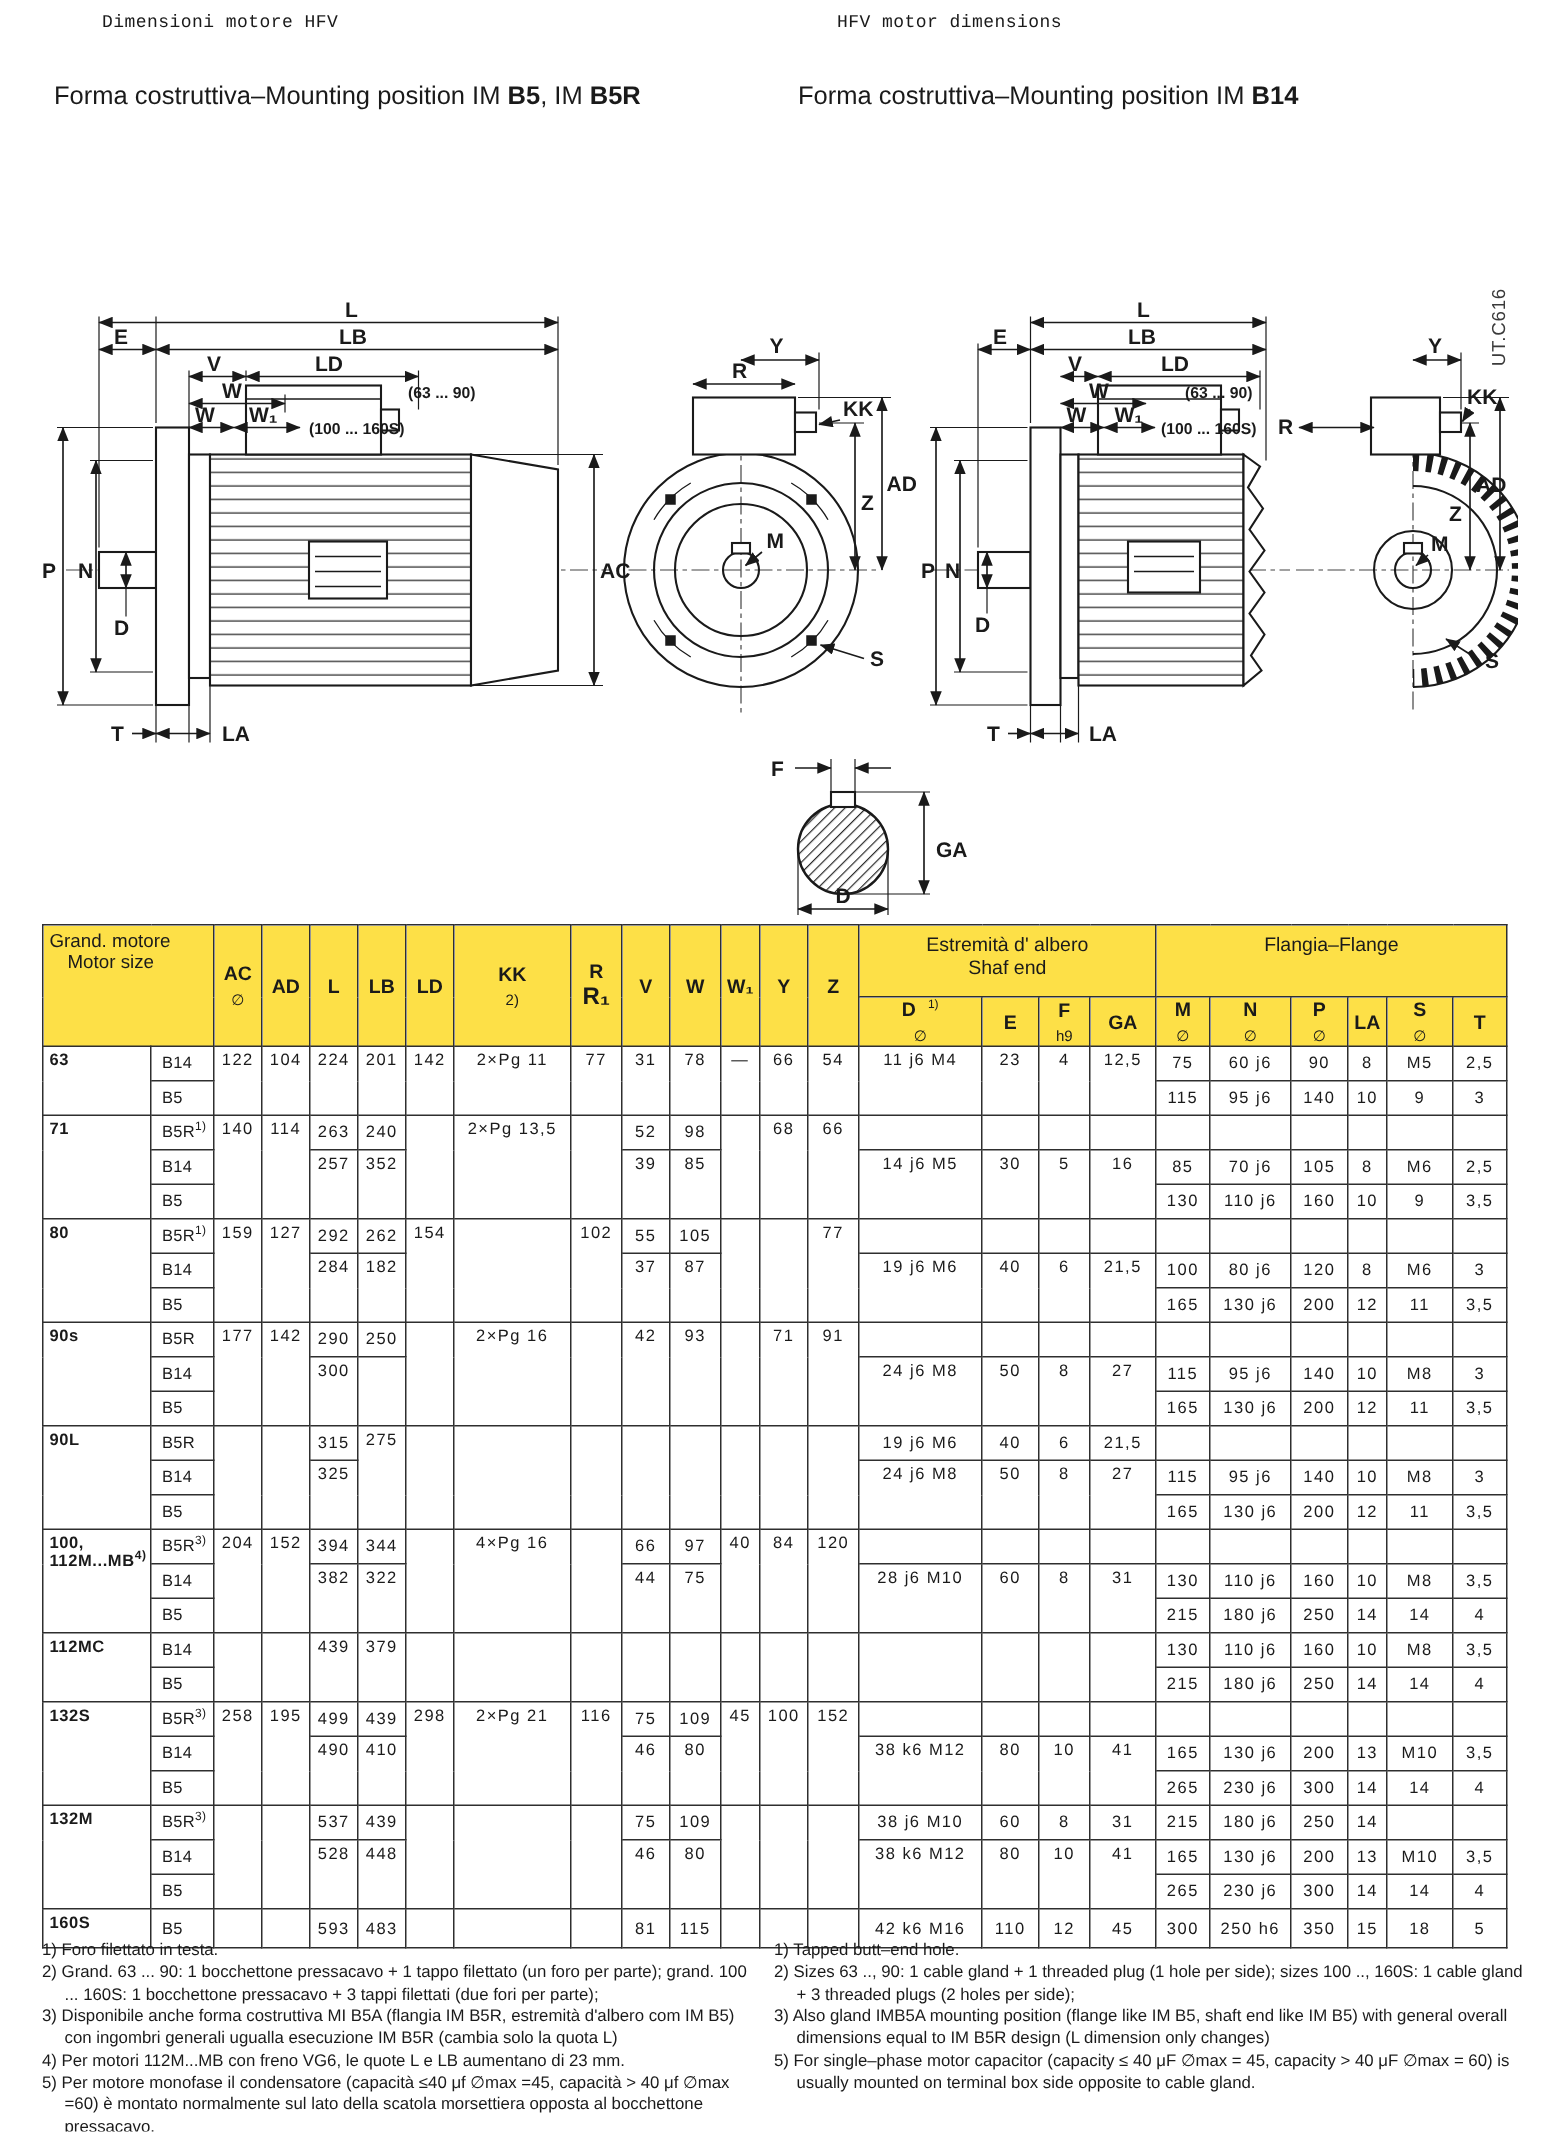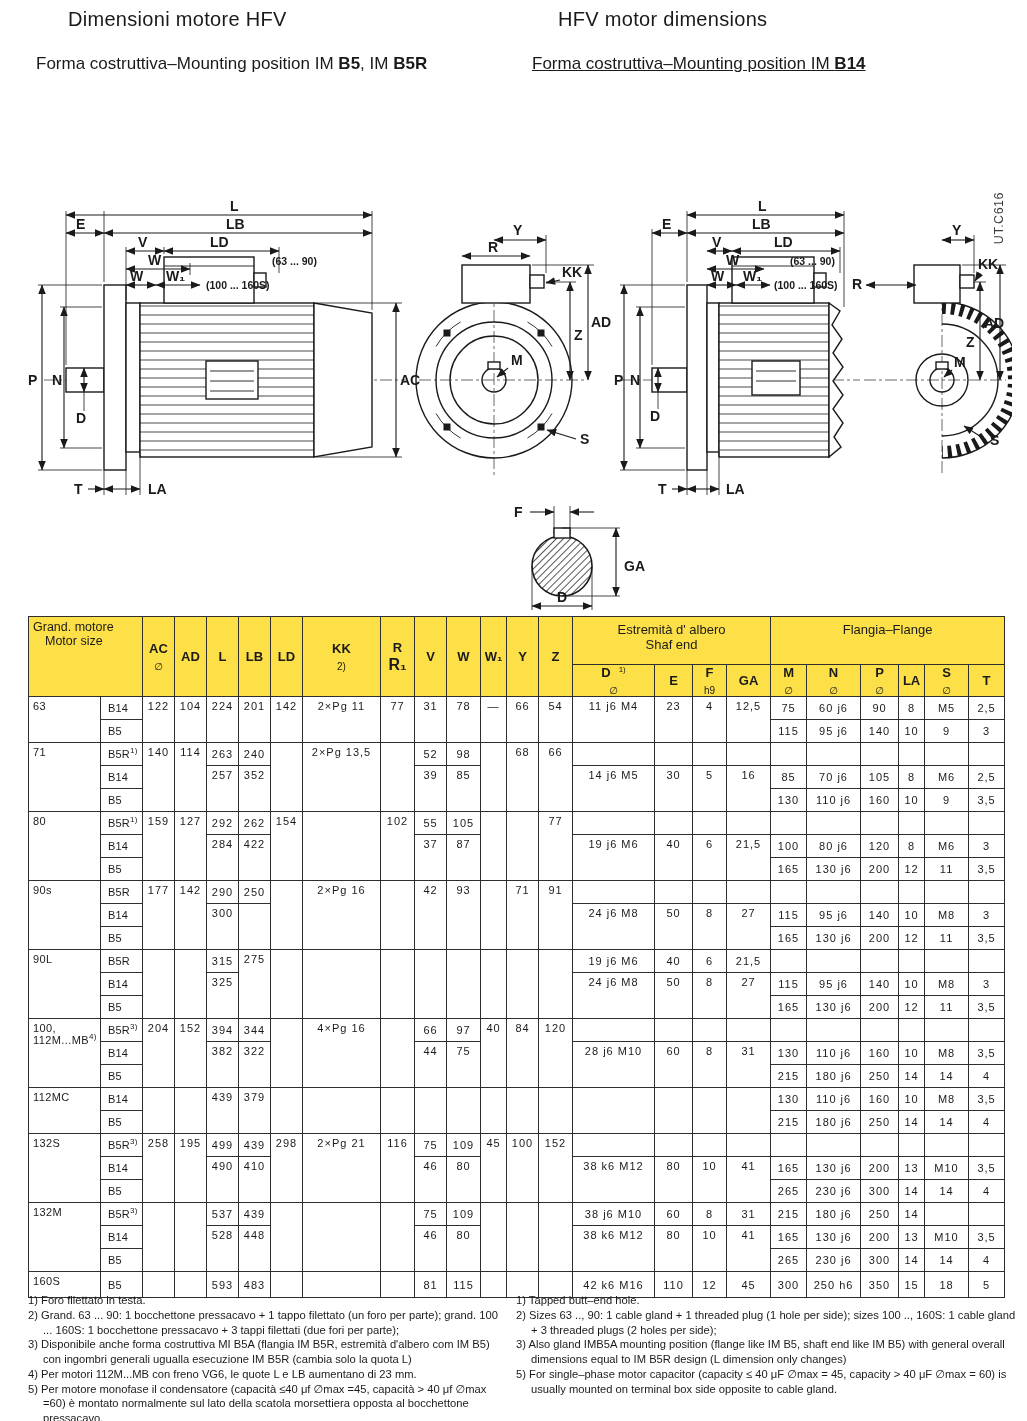--- a/index.html
+++ b/index.html
@@ -1,23 +1,23 @@
 <!DOCTYPE html>
 <html><head>
 <meta charset="utf-8">
 <style>
   html,body{margin:0;padding:0;}
   body{
     width:1027px;height:1421px;position:relative;background:#ffffff;
     font-family:"Liberation Sans",sans-serif;color:#1a1a1a;overflow:hidden;
   }
-  .title{position:absolute;top:8px;font-size:20px;letter-spacing:.3px;}
+  .title{position:absolute;top:8px;font-size:12px;letter-spacing:.3px;font-family:Liberation Mono, monospace;}
   #title-it{left:68px;} #title-en{left:558px;}
   .subtitle{position:absolute;top:54px;font-size:17px;}
-  #sub-it{left:36px;} #sub-en{left:532px;text-decoration:underline;}
+  #sub-it{left:36px;} #sub-en{left:532px;}
   .subtitle b{font-weight:bold;}
 
   .svgwrap{position:absolute;}
   #wrap-b5{left:14px;top:185px;}
   #wrap-b14{left:612px;top:185px;}
   #wrap-shaft{left:468px;top:492px;}
   svg{display:block;}
   .ln{stroke:#1a1a1a;stroke-width:1.4;fill:#ffffff;}
   .lnf{stroke:#1a1a1a;stroke-width:1.4;fill:none;}
   .thin{stroke:#1a1a1a;stroke-width:.9;fill:none;}
@@ -42,21 +42,21 @@
   #dim-table thead th{background:#fde047;}
   #dim-table .size-h{vertical-align:top;text-align:left;font-weight:normal;font-size:12.5px;padding:3px 4px;}
   #dim-table .size-h div:nth-child(2){padding-left:12px;}
   #dim-table .grp{vertical-align:top;font-weight:normal;font-size:13px;padding-top:5px;height:42px;}
   #dim-table .colh{font-weight:bold;font-size:13px;}
   #dim-table .sub{font-size:10px;font-weight:normal;margin-top:5px;}
   #dim-table .sub2{font-size:16px;font-weight:bold;margin-top:1px;}
   #dim-table sup{font-size:8px;vertical-align:super;line-height:0;}
   #dim-table th sup{margin-left:8px;font-weight:normal;}
   #dim-table td{letter-spacing:1px;}
-  #dim-table td.size{letter-spacing:.4px;text-align:left;padding-left:4px;vertical-align:top;padding-top:3px;}
+  #dim-table td.size{letter-spacing:.4px;text-align:left;padding-left:4px;vertical-align:top;padding-top:3px;font-weight:bold;}
   #dim-table td.pos{letter-spacing:.2px;text-align:left;padding-left:7px;}
   #dim-table td.vt{vertical-align:top;padding-top:3px;}
 
   .fncol{position:absolute;top:1293px;font-size:11.2px;line-height:1.32;}
   #fn-it{left:28px;width:480px;}
   #fn-en{left:516px;width:502px;}
   .fn{padding-left:15px;text-indent:-15px;}
 </style>
 </head>
 <body>
@@ -517,21 +517,21 @@
         <td></td>
         <td></td>
         <td></td>
         <td></td>
         <td></td>
         <td></td>
       </tr>
       <tr>
         <td class="pos">B14</td>
         <td rowspan="2" class="vt">284</td>
-        <td rowspan="2" class="vt">422</td>
+        <td rowspan="2" class="vt">182</td>
         <td rowspan="2" class="vt">37</td>
         <td rowspan="2" class="vt">87</td>
         <td rowspan="2" class="vt">19 j6 M6</td>
         <td rowspan="2" class="vt">40</td>
         <td rowspan="2" class="vt">6</td>
         <td rowspan="2" class="vt">21,5</td>
         <td>100</td>
         <td>80 j6</td>
         <td>120</td>
         <td>8</td>

